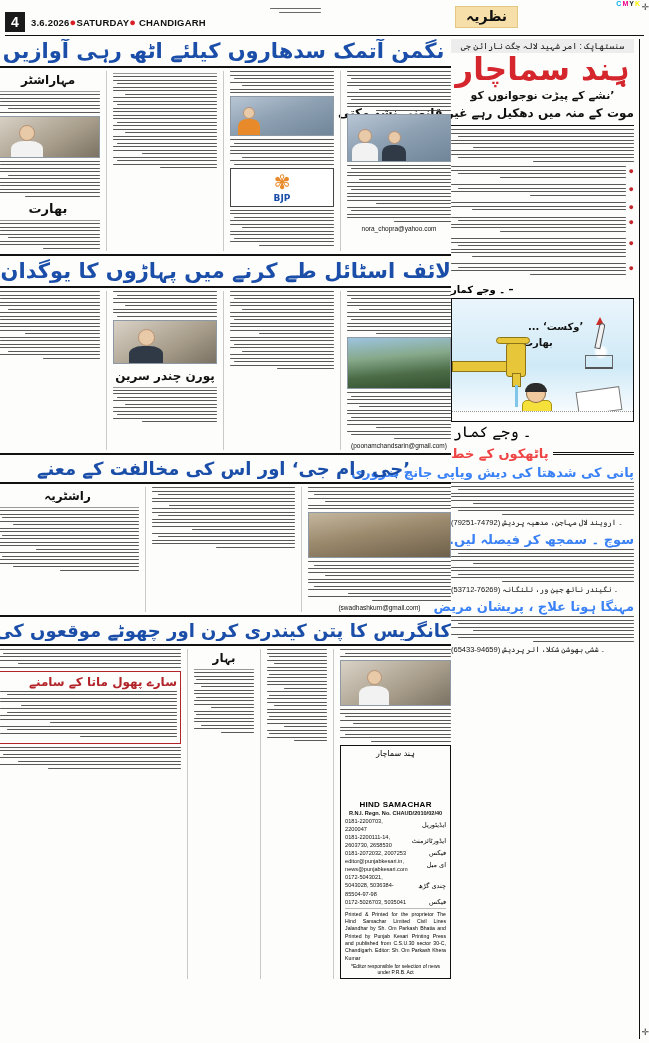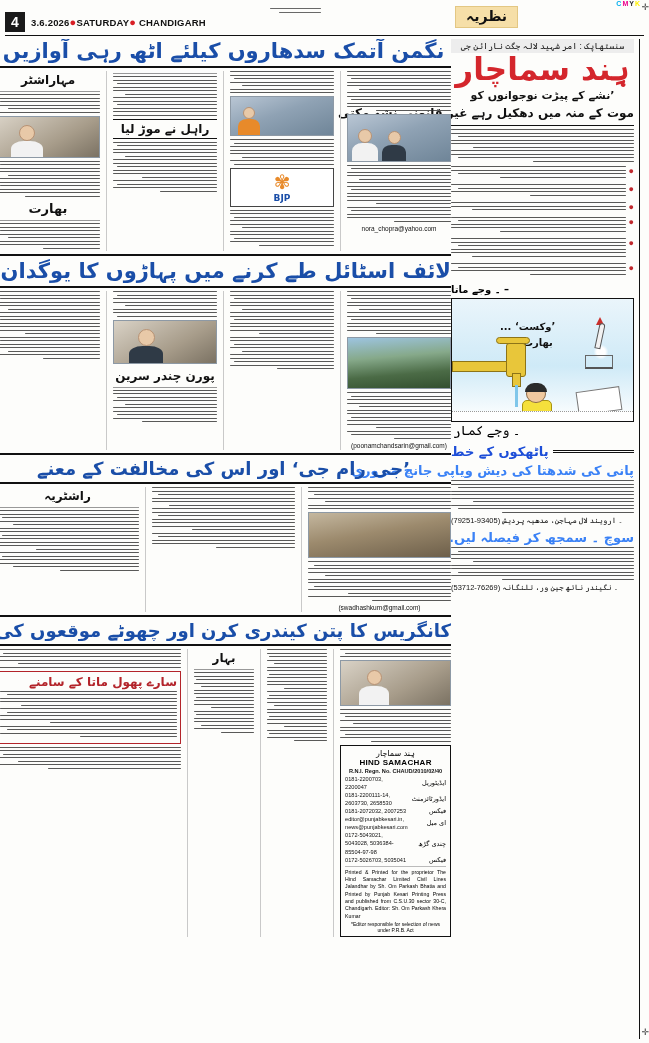--- a/index.html
+++ b/index.html
@@ -310,53 +310,53 @@
   .cartoon .newspaper {
     position: absolute; right: 12px; bottom: 8px;
     width: 44px; height: 24px;
     background: #fff; border: 1px solid #777;
     transform: rotate(-8deg);
   }
   .cartoon .newspaper .nl {
     height: 1px; background: #777; margin: 3px 3px 0 3px; opacity: .7;
   }
   .cartoon-sign {
-    font-family: Liberation Serif, serif;
-    font-size: 13px; text-align: left; padding: 1px 2px;
+    font-family: Liberation Sans, sans-serif;
+    font-size: 15px; text-align: left; padding: 1px 2px;
   }
 
   
   .letters-head {
     display: flex; align-items: center; gap: 4px;
     direction: rtl; margin: 4px 0 2px 0;
   }
   .letters-head .lh-txt {
     font-family: "DejaVu Sans", sans-serif;
-    font-size: 13px; font-weight: 700; color: #1d4ed8; white-space: nowrap;
+    font-size: 13px; font-weight: 700; color: #ef4444; white-space: nowrap;
   }
   .letters-head .lh-rule { flex: 1; border-top: 3px double #111; }
   .letter-title {
     font-family: "DejaVu Sans", sans-serif;
     font-size: 13px; font-weight: 700; color: #3b82f6;
     text-align: center; padding: 2px 0;
   }
   .letter-sign {
     font-family: "Liberation Sans", sans-serif;
     font-size: 7.5px; text-align: left; color: #111; padding: 1px 0 3px 0;
   }
 
   
   .imprint {
     border: 1px solid #111;
     padding: 3px 4px;
     margin-top: 3px;
   }
   .imprint .im-title {
     font-family: "Liberation Sans", sans-serif;
-    font-weight: 700; font-size: 8px; direction: ltr; letter-spacing: .3px;
+    font-weight: 700; font-size: 8px; direction: ltr; letter-spacing: .3px; margin-top: 42px;
   }
   .imprint .im-line {
     font-family: "Liberation Sans", sans-serif;
     font-size: 5.6px; direction: ltr; line-height: 1.45; color: #111;
   }
   .imprint .im-row {
     display: flex; direction: rtl; justify-content: space-between;
     align-items: center; gap: 19px;
   }
   .imprint .im-label {
@@ -502,24 +502,24 @@
           <span class="btext">
               <span class="lines tight">
                 <i class="s1"></i>
                 <i class="s2"></i>
                 <i class="s1"></i>
                 <i class="s5"></i>
               </span>
             </span>
         </div>
       </div>
-      <div class="urdu" style="font-size:10px;font-weight:700;text-align:left;padding:1px 0 3px 0">– ۔ وجے ماتا</div>
+      <div class="urdu" style="font-size:10px;font-weight:700;text-align:left;padding:1px 0 3px 0">– ۔ وجے کمار</div>
 
       <div class="cartoon">
-        <span class="bubble urdu" style="left:48px;top:22px">’وکست‘ ...</span>
+        <span class="bubble urdu" style="left:76px;top:22px">’وکست‘ ...</span>
         <span class="bubble urdu" style="left:56px;top:38px">بھارت ...</span>
         <span class="smoke"></span>
         <span class="rocket-nose"></span>
         <span class="rocket"></span>
         <span class="launch-pad"></span>
         <span class="tap-pipe"></span>
         <span class="tap-handle"></span>
         <span class="tap-head"></span>
         <span class="tap-spout"></span>
         <span class="water"></span>
@@ -546,40 +546,54 @@
             <i class="s1"></i>
             <i class="s2"></i>
             <i class="s1"></i>
           <i class="s1"></i>
             <i class="s1"></i>
             <i class="s3"></i>
             <i class="s1"></i>
           <i class="s2"></i>
             <i class="s4"></i>
         </span>
-        <div class="letter-sign">۔ ارویند لال مہاجن، مدھیہ پردیش (93405-79251)</div>
+        <div class="letter-sign">۔ ارویند لال مہاجن، مدھیہ پردیش (74792-79251)</div>
       </div>
 
       <div>
         <div class="letter-title urdu">سوچ ۔ سمجھ کر فیصلہ لیں...</div>
         <span class="lines tight">
           <i class="s1"></i>
             <i class="s2"></i>
             <i class="s1"></i>
             <i class="s1"></i>
           <i class="s3"></i>
             <i class="s1"></i>
             <i class="s1"></i>
             <i class="s2"></i>
           <i class="s1"></i>
             <i class="s4"></i>
         </span>
         <div class="letter-sign">۔ نگیندر ناتھ جین ور، تلنگانہ (76269-53712)</div>
       </div>
 
+      <div>
+        <div class="letter-title urdu">مہنگا ہوتا علاج ، پریشان مریض</div>
+        <span class="lines tight">
+          <i class="s1"></i>
+            <i class="s1"></i>
+            <i class="s2"></i>
+            <i class="s1"></i>
+          <i class="s3"></i>
+            <i class="s1"></i>
+            <i class="s2"></i>
+            <i class="s5"></i>
+        </span>
+        <div class="letter-sign">۔ ششی بھوشن شکلا، اتر پردیش (94659-65433)</div>
+      </div>
 
     </div>
 
     <div class="left-zone">
 
       <div>
         <div class="sec-head-blue hl-xl urdu">نگمن آتمک سدھاروں کیلئے اٹھ رہی آوازیں</div>
         <div class="rule-thick"></div>
 
         <div class="cols">
@@ -680,21 +694,20 @@
                 <i class="s1"></i>
               <i class="s1"></i>
                 <i class="s3"></i>
                 <i class="s1"></i>
                 <i class="s1"></i>
               <i class="s2"></i>
                 <i class="s1"></i>
                 <i class="s1"></i>
                 <i class="s1"></i>
             </span>
-            <div class="byline byline-box urdu">راہل نے موڑ لیا</div>
             <span class="lines tight">
               <i class="s1"></i>
                 <i class="s2"></i>
                 <i class="s1"></i>
                 <i class="s1"></i>
               <i class="s3"></i>
                 <i class="s1"></i>
                 <i class="s1"></i>
                 <i class="s2"></i>
               <i class="s1"></i>

